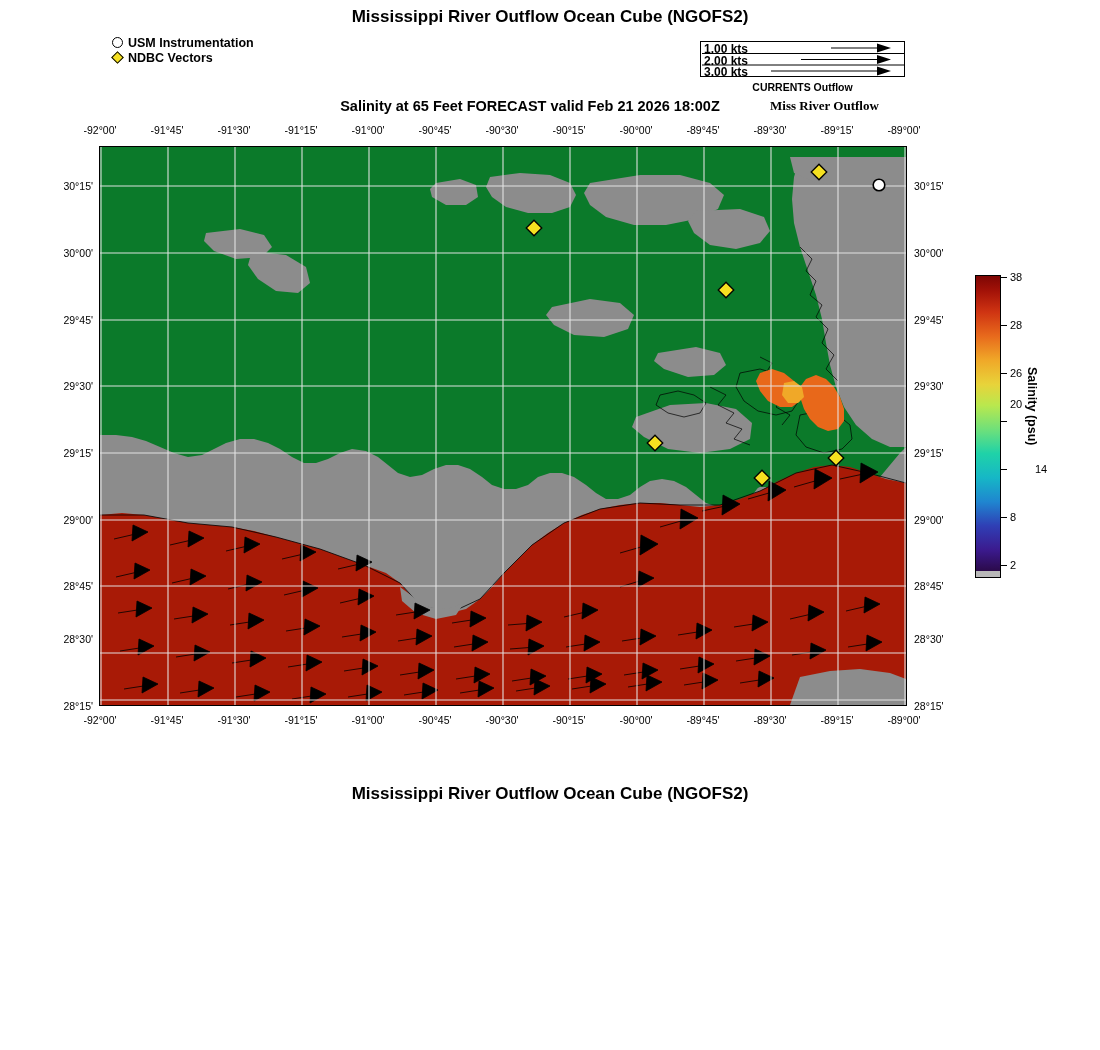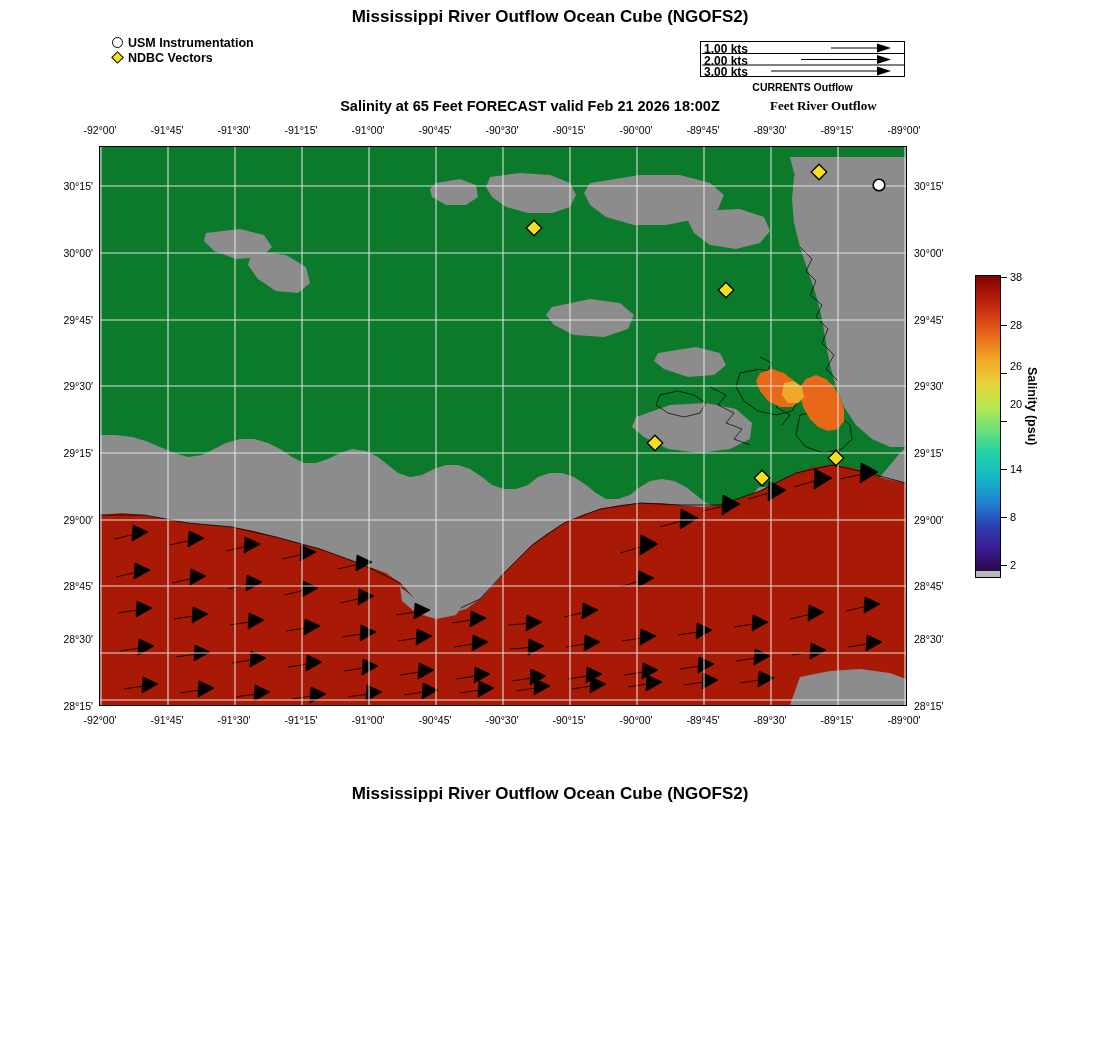--- a/index.html
+++ b/index.html
@@ -209,21 +209,21 @@
     <line x1="70" y1="29" x2="183" y2="29" stroke="#000" stroke-width="1.1"></line>
     <polygon points="176,24.5 190,29 176,33.5" fill="#000"></polygon>
   </svg>
   <span class="vlabel" id="vl1">1.00 kts</span>
   <span class="vlabel" id="vl2">2.00 kts</span>
   <span class="vlabel" id="vl3">3.00 kts</span>
 </div>
 <div class="abs" id="vector-legend-caption">CURRENTS Outflow</div>
 
 <div class="abs" id="subtitle">Salinity at 65 Feet FORECAST valid Feb 21 2026 18:00Z</div>
-<div class="abs" id="outflow-label">Feet River Outflow</div>
+<div class="abs" id="outflow-label">Miss River Outflow</div>
 
 <div class="abs" id="map-frame">
   <svg id="map-canvas" width="806" height="558">
     <defs>
       <clipPath id="mapclip">
           <rect x="0" y="0" width="806" height="558"></rect>
         </clipPath>
     </defs>
     <g clip-path="url(#mapclip)">
 
@@ -695,22 +695,22 @@
   <div class="cb-tick" style="top:2px;"></div>
   <div class="cb-tick" style="top:50px;"></div>
   <div class="cb-tick" style="top:98px;"></div>
   <div class="cb-tick" style="top:146px;"></div>
   <div class="cb-tick" style="top:194px;"></div>
   <div class="cb-tick" style="top:242px;"></div>
   <div class="cb-tick" style="top:290px;"></div>
 
   <div class="cb-lbl" style="top:2px;">38</div>
   <div class="cb-lbl" style="top:50px;">28</div>
-  <div class="cb-lbl" style="top:91px;">26</div>
+  <div class="cb-lbl" style="top:98px;">26</div>
   <div class="cb-lbl" style="top:129px;">20</div>
-  <div class="cb-lbl" style="top:194px;">14</div>
+  <div class="cb-lbl" style="top:194px;margin-left:25px;">14</div>
   <div class="cb-lbl" style="top:242px;">8</div>
   <div class="cb-lbl" style="top:290px;">2</div>
 
   <div id="cb-axis-title">Salinity (psu)</div>
 </div>
 
 <div class="abs" id="title-bottom">Mississippi River Outflow Ocean Cube (NGOFS2)</div>
 
 </body></html>

